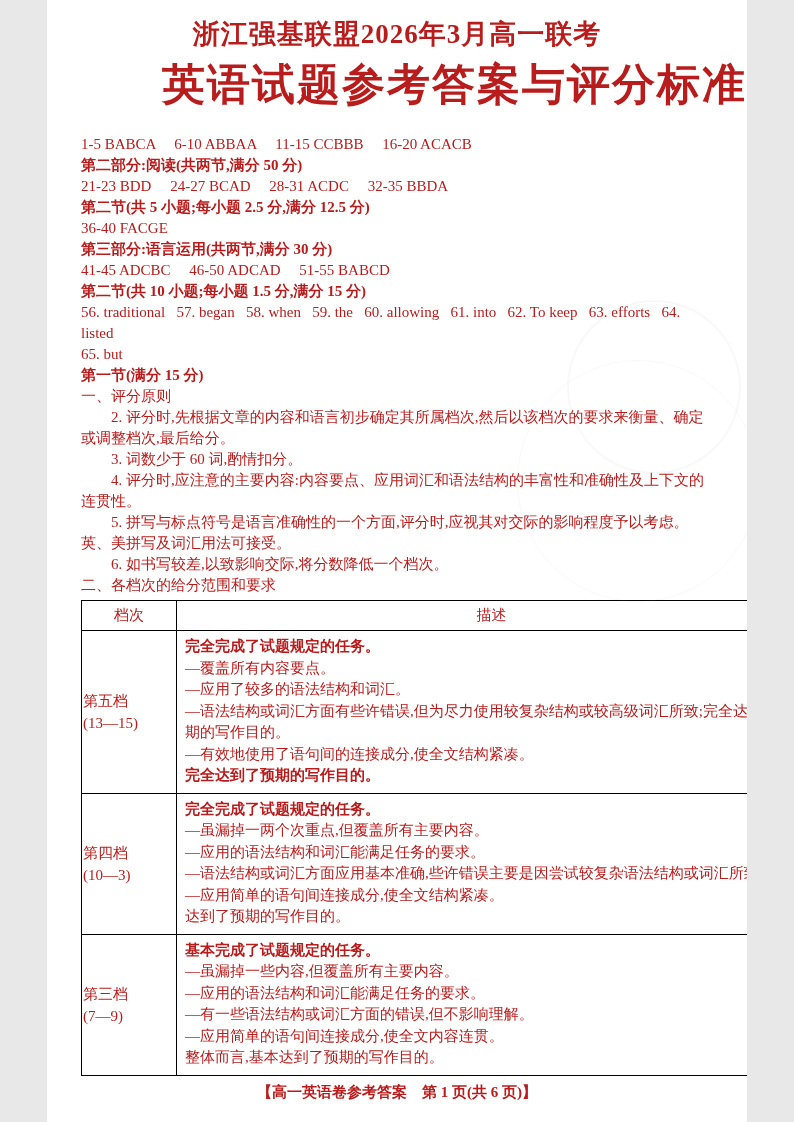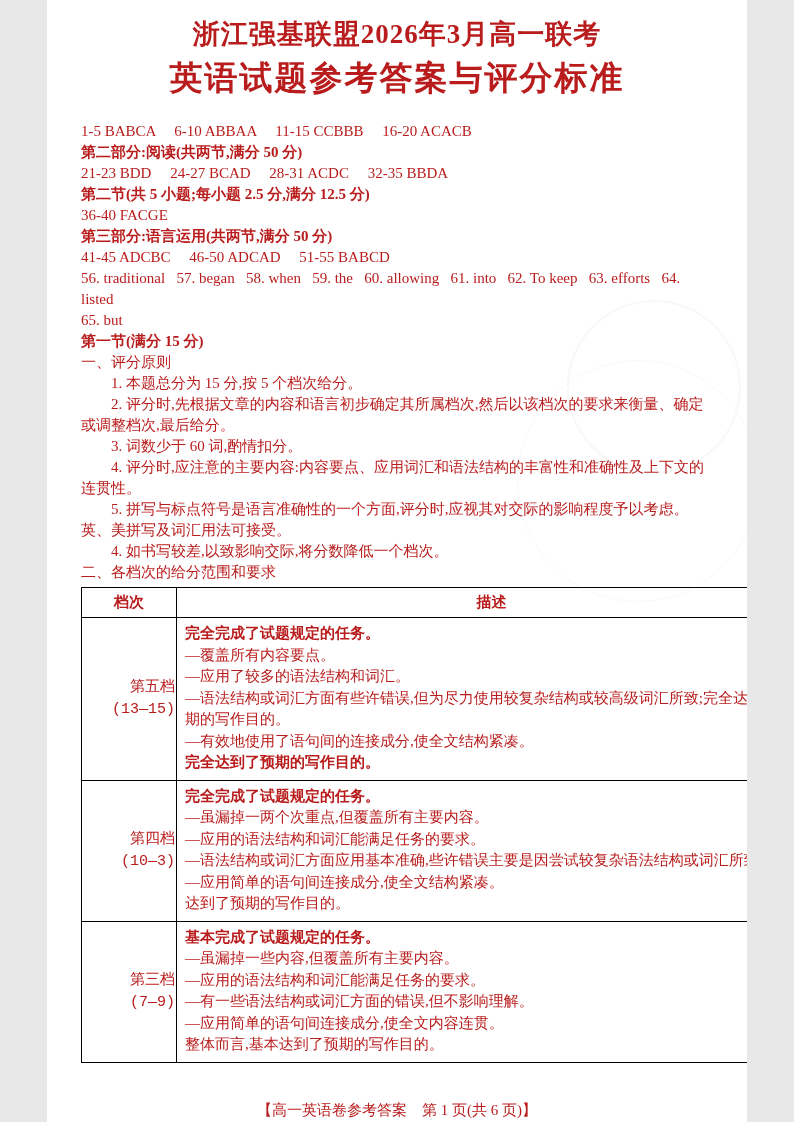--- a/index.html
+++ b/index.html
@@ -16,63 +16,62 @@
     position:absolute;
     border:2px solid #9a9a9a;
     border-radius:50%;
     opacity:0.07;
     pointer-events:none;
   }
   .wm1{width:170px;height:170px;left:520px;top:300px;}
   .wm2{width:240px;height:240px;left:470px;top:360px;border-width:1px;}
   .titles{padding-top:16px;text-align:center;}
   .title1{margin:0;font-size:27px;font-weight:bold;letter-spacing:1px;}
-  .title2{margin:4px 0 0 0;font-size:33px;font-weight:bold;letter-spacing:2px;}
+  .title2{margin:4px 0 0 0;font-size:43px;font-weight:bold;letter-spacing:2px;text-align:right;}
   .body{
     margin:20px 34px 0 34px;
     font-size:15px;
     line-height:21px;
   }
   .ln{margin:0;white-space:pre-wrap;}
   .bold{font-weight:bold;}
   .indent{text-indent:2em;}
   table.rubric{
     width:726px;
     margin:4px 34px 0 34px;
     border-collapse:collapse;
     font-size:15px;
   }
   table.rubric th, table.rubric td{
     border:1.6px solid #000;
   }
   table.rubric th{
-    font-weight:bold;
+    font-weight:normal;
     padding:5px 0;
     text-align:center;
   }
   td.level{
     width:92px;
-    text-align:right;
+    text-align:left;
     vertical-align:middle;
     line-height:22px;
-    font-family:Liberation Mono, monospace;
   }
   td.desc{
     padding:5px 8px 6px 8px;
     line-height:21.5px;
     vertical-align:middle;
   }
   .dline{white-space:pre-wrap;}
   .footer{
     position:absolute;
     left:0;right:0;
-    bottom:2px;
+    bottom:20px;
     text-align:center;
     font-size:15px;
-    font-weight:normal;
+    font-weight:bold;
   }
 </style>
 </head>
 <body>
 
 <div class="page">
 
   <div class="watermark wm1"></div>
   <div class="watermark wm2"></div>
 
@@ -80,32 +79,32 @@
     <h1 class="title1">浙江强基联盟2026年3月高一联考</h1>
     <h1 class="title2">英语试题参考答案与评分标准</h1>
   </div>
 
   <div class="body">
     <p class="ln">1-5 BABCA     6-10 ABBAA     11-15 CCBBB     16-20 ACACB</p>
     <p class="ln bold">第二部分:阅读(共两节,满分 50 分)</p>
     <p class="ln">21-23 BDD     24-27 BCAD     28-31 ACDC     32-35 BBDA</p>
     <p class="ln bold">第二节(共 5 小题;每小题 2.5 分,满分 12.5 分)</p>
     <p class="ln">36-40 FACGE</p>
-    <p class="ln bold">第三部分:语言运用(共两节,满分 50 分)</p>
+    <p class="ln bold">第三部分:语言运用(共两节,满分 30 分)</p>
     <p class="ln">41-45 ADCBC     46-50 ADCAD     51-55 BABCD</p>
+    <p class="ln bold">第二节(共 10 小题;每小题 1.5 分,满分 15 分)</p>
     <p class="ln">56. traditional   57. began   58. when   59. the   60. allowing   61. into   62. To keep   63. efforts   64. listed</p>
     <p class="ln">65. but</p>
     <p class="ln bold">第一节(满分 15 分)</p>
     <p class="ln">一、评分原则</p>
-    <p class="ln indent">1. 本题总分为 15 分,按 5 个档次给分。</p>
     <p class="ln indent">2. 评分时,先根据文章的内容和语言初步确定其所属档次,然后以该档次的要求来衡量、确定或调整档次,最后给分。</p>
     <p class="ln indent">3. 词数少于 60 词,酌情扣分。</p>
     <p class="ln indent">4. 评分时,应注意的主要内容:内容要点、应用词汇和语法结构的丰富性和准确性及上下文的连贯性。</p>
     <p class="ln indent">5. 拼写与标点符号是语言准确性的一个方面,评分时,应视其对交际的影响程度予以考虑。英、美拼写及词汇用法可接受。</p>
-    <p class="ln indent">4. 如书写较差,以致影响交际,将分数降低一个档次。</p>
+    <p class="ln indent">6. 如书写较差,以致影响交际,将分数降低一个档次。</p>
     <p class="ln">二、各档次的给分范围和要求</p>
   </div>
 
   <table class="rubric">
     <thead>
       <tr>
         <th>档次</th>
         <th>描述</th>
       </tr>
     </thead>

